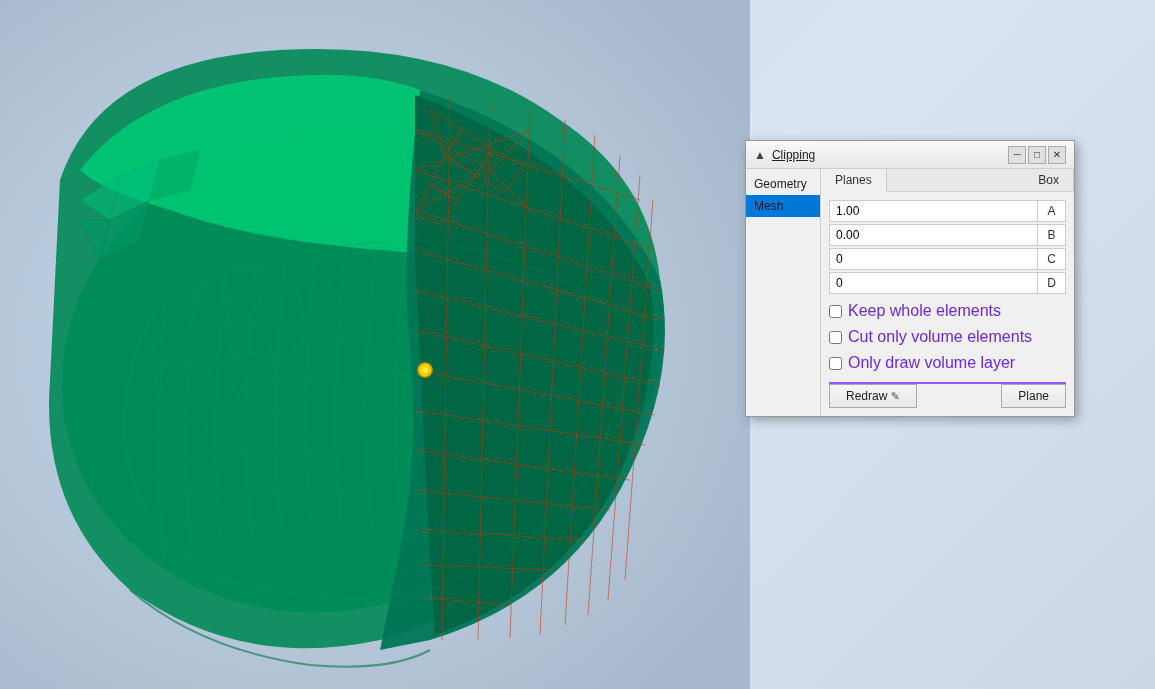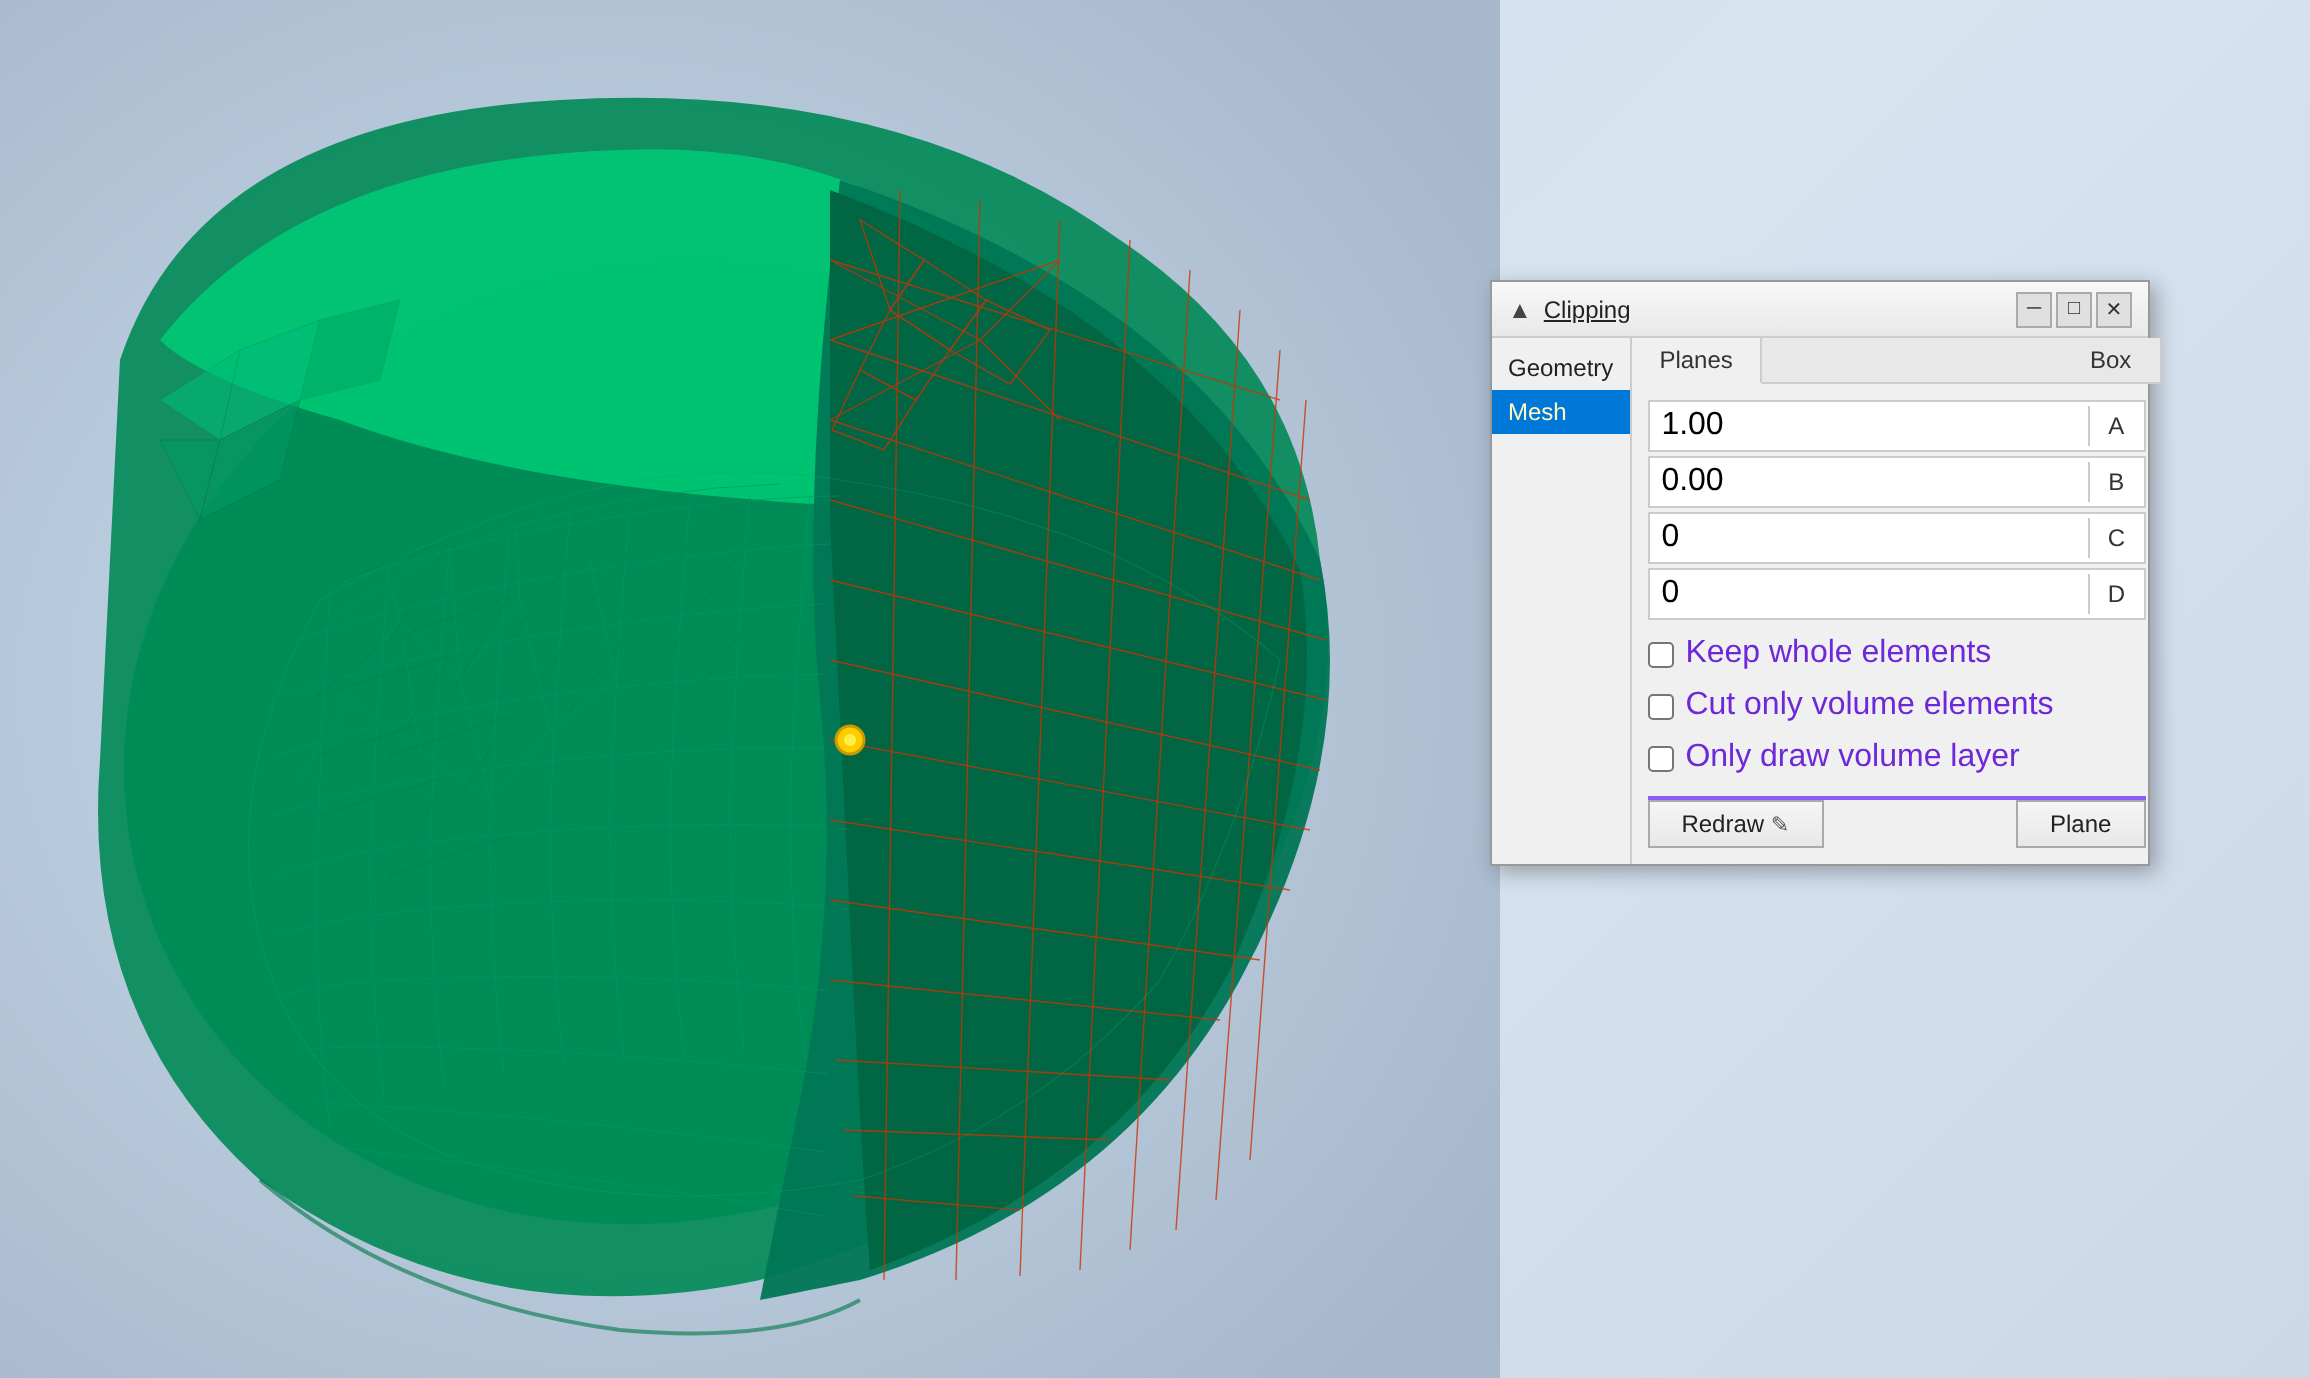--- a/index.html
+++ b/index.html
@@ -99,21 +99,21 @@
 
     .sidebar-item {
       padding: 4px 8px;
       font-size: 12px;
       cursor: pointer;
       color: #222;
     }
 
     .sidebar-item.active {
       background: #0078d7;
-      color: #fef9c3;
+      color: #0f172a;
     }
 
     
     .dialog-content {
       flex: 1;
       padding: 0;
     }
 
     
     .tabs {
@@ -183,21 +183,21 @@
       align-items: center;
       margin-bottom: 2px;
       border: 1px solid #ccc;
       background: white;
     }
 
     .field-input {
       flex: 1;
       border: none;
       padding: 3px 6px;
-      font-size: 16px;
+      font-size: 12px;
       outline: none;
       background: white;
     }
 
     .field-label {
       padding: 3px 8px;
       color: #333;
       font-size: 12px;
       border-left: 1px solid #ccc;
       min-width: 28px;

